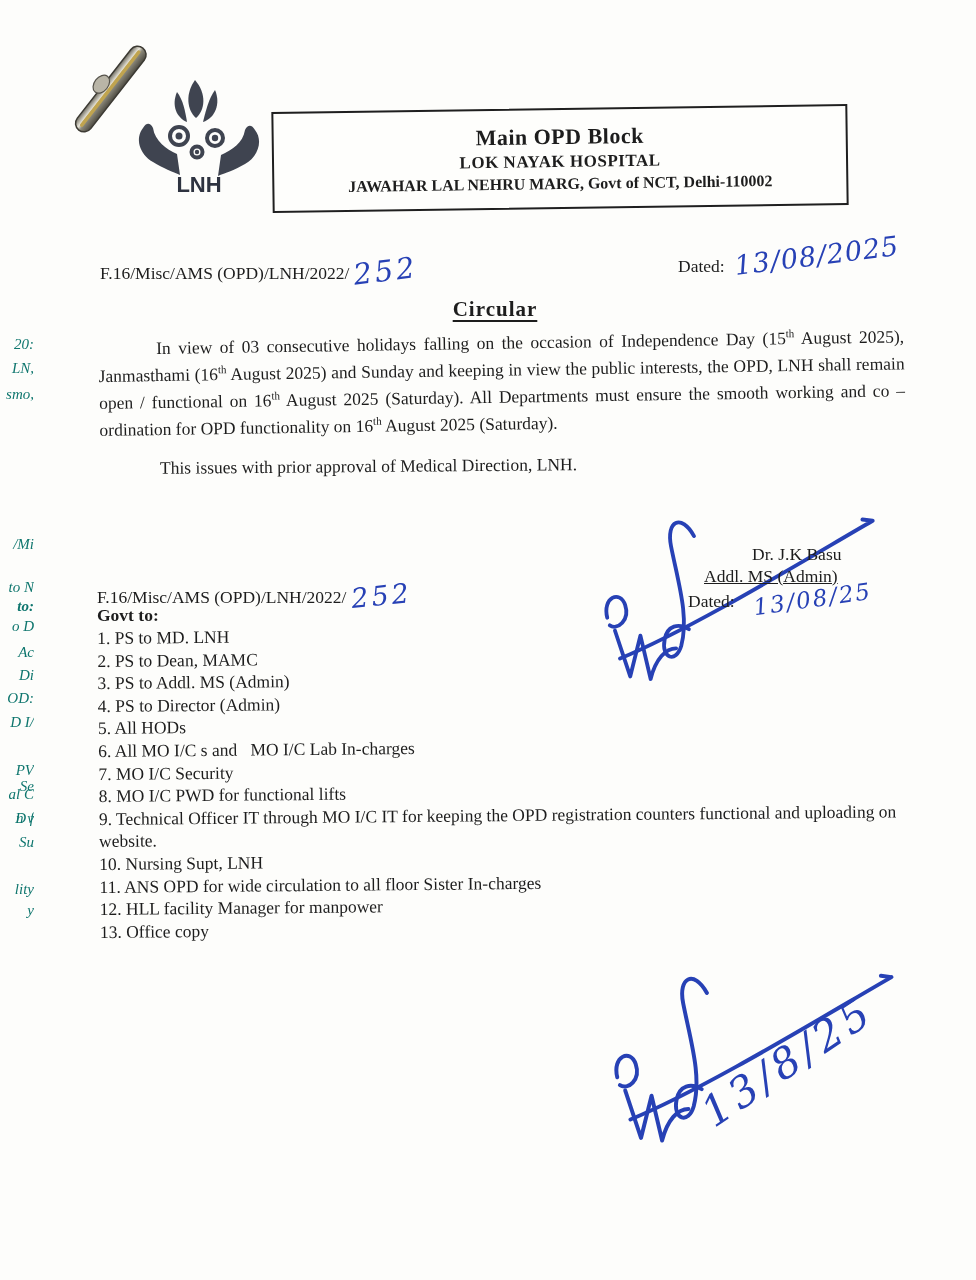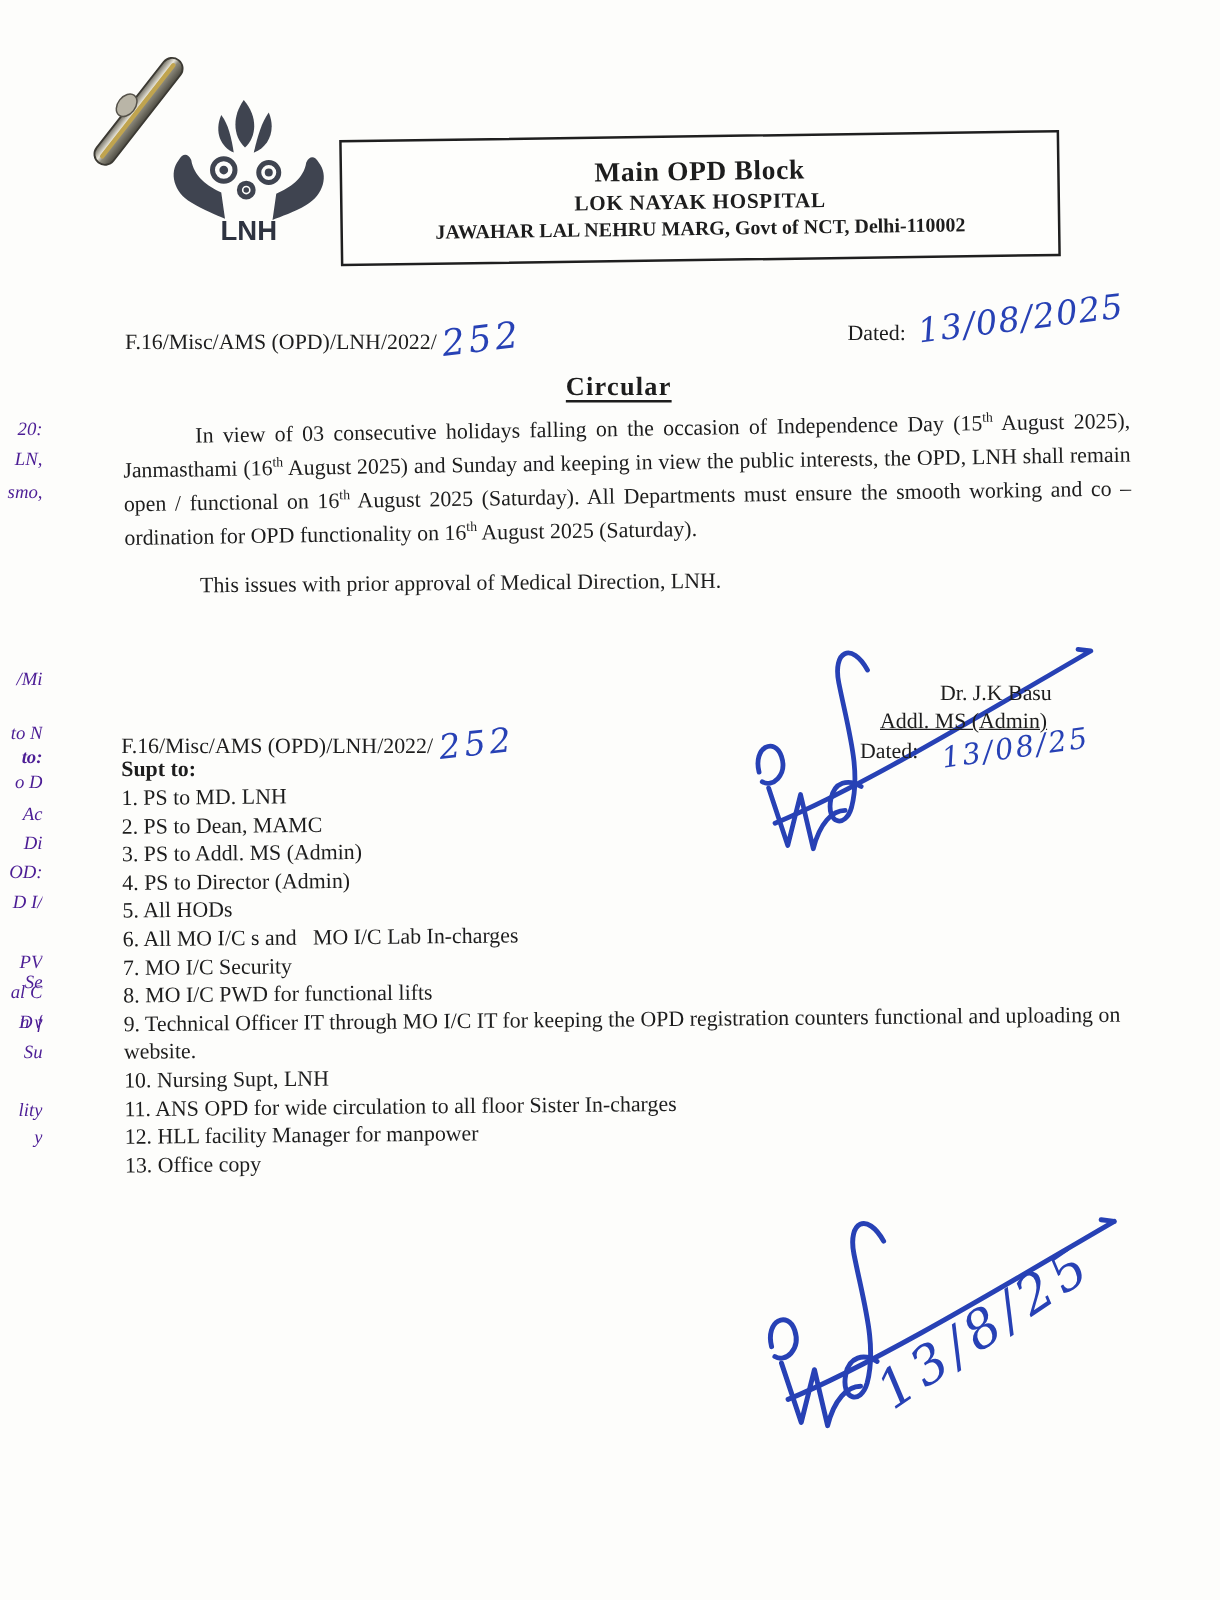--- a/index.html
+++ b/index.html
@@ -49,21 +49,21 @@
   .sigblock2 { position:absolute; left:748px; top:1012px; font-size:18px; line-height:25px; }
   .sb2-name { margin-left:10px; }
   .hand-date3 { position:absolute; left:706px; top:1092px; font-size:42px; letter-spacing:5px; transform:rotate(-34deg); transform-origin:left center; }
   
   .ref2 { position:absolute; left:97px; top:578px; font-size:17.5px; white-space:nowrap; }
   .hand-252b { display:inline-block; font-size:27px; letter-spacing:3px; transform:rotate(-6deg) translateY(2px); margin-left:5px; }
   .copy-heading { position:absolute; left:97px; top:605px; font-size:17.5px; font-weight:bold; }
   .copy-list { position:absolute; left:97px; top:627px; width:806px; font-size:17.5px; line-height:22.6px; transform:rotate(-0.55deg); transform-origin:left top; }
   .copy-item { white-space:pre-wrap; }
   
-  .frag { position:absolute; left:0; width:34px; text-align:right; font-size:15px; font-style:italic; color:#4c1d95; white-space:nowrap; overflow:hidden; }
+  .frag { position:absolute; left:0; width:34px; text-align:right; font-size:15px; font-style:italic; color:#0f766e; white-space:nowrap; overflow:hidden; }
   .frag-bold { font-weight:bold; }
 </style>
 </head>
 <body>
 
 <div class="page">
 
   <svg width="0" height="0" style="position:absolute">
     <defs>
       <g id="sigG" fill="none" stroke="#2741b5" stroke-width="3" stroke-linecap="round" stroke-linejoin="round">
@@ -139,21 +139,21 @@
     <div class="sb1-name">Dr. J.K Basu</div>
     <div class="sb1-title">Addl. MS (Admin)</div>
     <div class="sb1-dated">
       <span>Dated:</span><span class="hand hand-date2">13/08/25</span>
     </div>
   </div>
 
   <div class="ref2">
     <span>F.16/Misc/AMS (OPD)/LNH/2022/</span><span class="hand hand-252b">252</span>
   </div>
-  <div class="copy-heading">Supt to:</div>
+  <div class="copy-heading">Govt to:</div>
   <div class="copy-list">
     <div class="copy-item">1. PS to MD. LNH</div>
     <div class="copy-item">2. PS to Dean, MAMC</div>
     <div class="copy-item">3. PS to Addl. MS (Admin)</div>
     <div class="copy-item">4. PS to Director (Admin)</div>
     <div class="copy-item">5. All HODs</div>
     <div class="copy-item">6. All MO I/C s and   MO I/C Lab In-charges</div>
     <div class="copy-item">7. MO I/C Security</div>
     <div class="copy-item">8. MO I/C PWD for functional lifts</div>
     <div class="copy-item">9. Technical Officer IT through MO I/C IT for keeping the OPD registration counters functional and uploading on website.</div>

